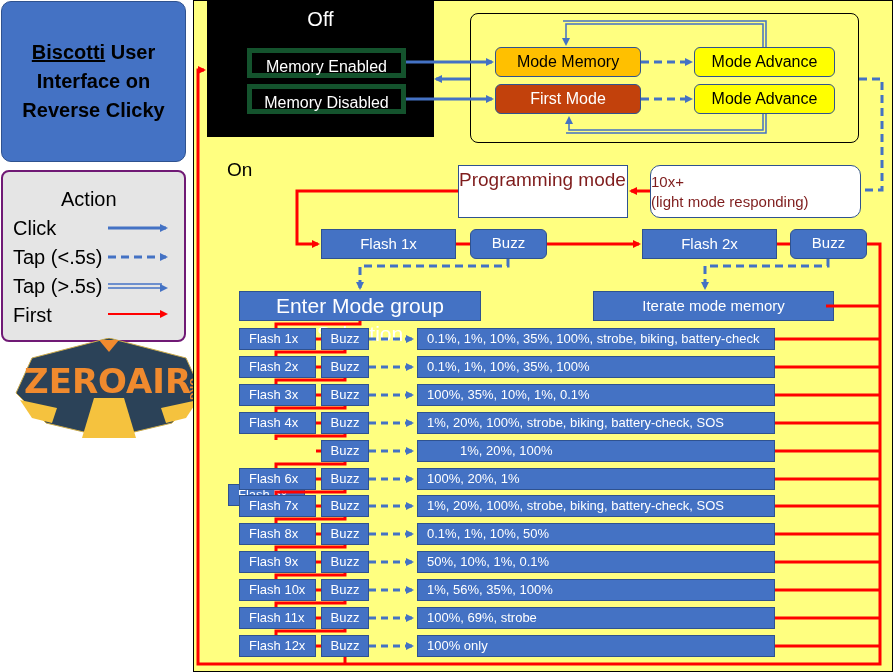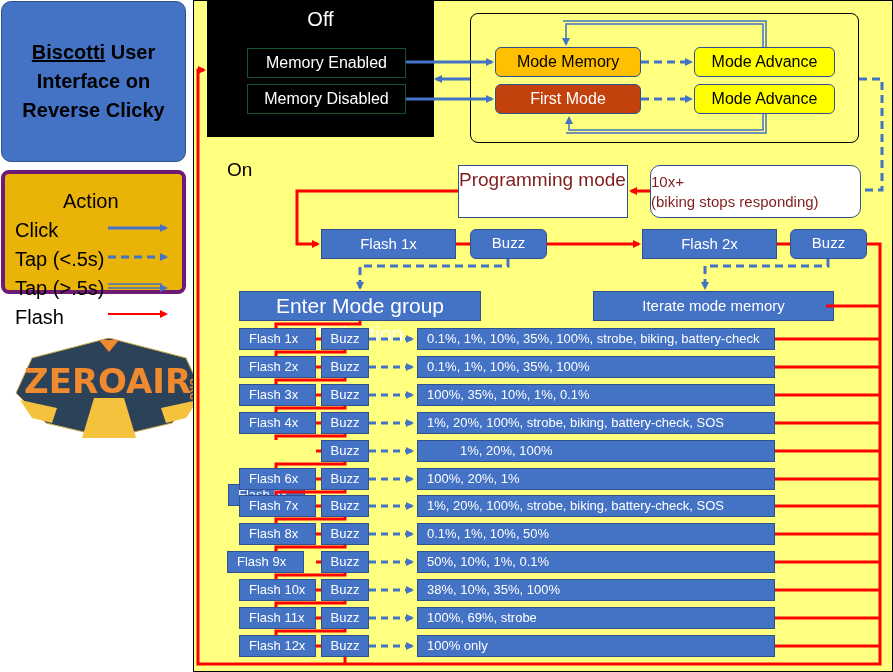--- a/index.html
+++ b/index.html
@@ -3,26 +3,26 @@
 <meta charset="utf-8">
 <style>
   html, body { margin:0; padding:0; }
   body { width:893px; height:672px; position:relative; overflow:hidden; background:#ffffff;
          font-family:"Liberation Sans", sans-serif; }
   .abs { position:absolute; box-sizing:border-box; }
   .title-box { left:1px; top:1px; width:185px; height:161px; background:#4472c4; border:1px solid #2f528f;
                border-radius:10px; display:flex; align-items:center; justify-content:center; text-align:center;
                font-weight:bold; font-size:20px; line-height:29px; color:#000; }
   .title-box u { text-decoration:underline; }
-  .legend { left:1px; top:170px; width:185px; height:124px; background:#eab308; border:4px solid #701a75; border-radius:8px; }
+  .legend { left:1px; top:170px; width:185px; height:172px; background:#e5e5e5; border:2px solid #701a75; border-radius:8px; }
   .legend .t { position:absolute; font-size:20px; color:#000; }
   .yellow-area { left:193px; top:0; width:700px; height:672px; background:#ffff80; border:1px solid #000; }
   .off-box { left:207px; top:0; width:227px; height:137px; background:#000; }
   .off-title { left:207px; top:8px; width:227px; text-align:center; color:#fff; font-size:20px; }
-  .mem-btn { background:#000; border:1px solid #14532d; color:#fff; font-size:16px; text-align:center; line-height:28px; }
+  .mem-btn { background:#000; border:5px solid #14532d; color:#fff; font-size:16px; text-align:center; line-height:28px; }
   .mode-frame { left:470px; top:13px; width:389px; height:130px; border:1px solid #000; border-radius:8px; background:#ffff80; }
   .mode-btn { border:1px solid #2f528f; border-radius:6px; font-size:16px; text-align:center; line-height:28px; }
   .on-label { left:227px; top:159px; font-size:19px; color:#000; }
   .white-box { background:#fff; border:1px solid #2f528f; text-align:left; color:#7f1d1d; }
   .blue { background:#4472c4; border:1px solid #2f528f; color:#fff; font-size:15px; text-align:center; }
   .row-flash { width:77px; height:22px; line-height:20px; font-size:13px; text-align:left; padding-left:9px; }
   .row-buzz { width:48px; height:22px; line-height:20px; font-size:13px; }
   .row-modes { width:358px; height:22px; line-height:20px; font-size:13px; text-align:left; padding-left:9px; }
   svg.lines { position:absolute; left:0; top:0; pointer-events:none; }
   .logo { left:12px; top:338px; width:194px; height:100px; }
@@ -36,21 +36,21 @@
     <span>Interface on</span><br>
     <span>Reverse Clicky</span>
   </div>
 </div>
 
 <div class="abs legend">
   <div class="t" style="left:58px;top:16px;">Action</div>
   <div class="t" style="left:10px;top:45px;">Click</div>
   <div class="t" style="left:10px;top:74px;">Tap (&lt;.5s)</div>
   <div class="t" style="left:10px;top:103px;">Tap (&gt;.5s)</div>
-  <div class="t" style="left:10px;top:132px;">Flash</div>
+  <div class="t" style="left:10px;top:132px;">First</div>
 </div>
 
 <div class="abs logo">
   <svg width="194" height="100" viewBox="0 0 194 100">
     <polygon points="20,20 97,0 174,20 190,55 160,85 97,100 34,85 4,55" fill="#2b4258" stroke="#c9a94a" stroke-width="1"></polygon>
     <polygon points="82,60 112,60 124,100 70,100" fill="#f5c23e"></polygon>
     <polygon points="8,62 45,70 40,85 20,80" fill="#f5c23e"></polygon>
     <polygon points="186,62 149,70 154,85 174,80" fill="#f5c23e"></polygon>
     <polygon points="87,2 107,2 97,14" fill="#f08a2e"></polygon>
     <text x="12" y="55" font-family="DejaVu Sans, sans-serif" font-weight="bold" font-size="34" fill="#f08a2e">ZEROAIR</text>
@@ -68,21 +68,21 @@
 <div class="abs mode-frame"></div>
 <div class="abs mode-btn" style="left:495px;top:47px;width:146px;height:30px;background:#ffc000;color:#000;">Mode Memory</div>
 <div class="abs mode-btn" style="left:495px;top:84px;width:146px;height:30px;background:#c2410c;color:#fff;">First Mode</div>
 <div class="abs mode-btn" style="left:694px;top:47px;width:141px;height:30px;background:#ffff00;color:#000;">Mode Advance</div>
 <div class="abs mode-btn" style="left:694px;top:84px;width:141px;height:30px;background:#ffff00;color:#000;">Mode Advance</div>
 
 <div class="abs on-label">On</div>
 <div class="abs white-box" style="left:458px;top:165px;width:170px;height:53px;font-size:19px;line-height:25px;padding-top:1px;">Programming mode</div>
 <div class="abs white-box" style="left:650px;top:165px;width:211px;height:53px;border-radius:10px;font-size:15px;line-height:20px;padding-top:6px;">
   <div>10x+</div>
-  <div>(biking stops responding)</div>
+  <div>(light mode responding)</div>
 </div>
 
 <div class="abs blue" style="left:321px;top:229px;width:135px;height:30px;line-height:28px;">Flash 1x</div>
 <div class="abs blue" style="left:470px;top:229px;width:77px;height:30px;line-height:26px;border-radius:6px;">Buzz</div>
 <div class="abs blue" style="left:642px;top:229px;width:135px;height:30px;line-height:28px;">Flash 2x</div>
 <div class="abs blue" style="left:790px;top:229px;width:77px;height:30px;line-height:26px;border-radius:6px;">Buzz</div>
 
 <div class="abs blue" style="left:239px;top:291px;width:242px;height:30px;line-height:28px;font-size:21px;">Enter Mode group Selection</div>
 <div class="abs blue" style="left:585px;top:291px;width:241px;height:30px;line-height:28px;font-size:15px;margin-left:8px;">Iterate mode memory</div>
 
@@ -104,26 +104,26 @@
     <div class="abs blue row-modes" style="left: 417px; top: 440px; padding-left: 42px;">1%, 20%, 100%</div>
     <div class="abs blue row-flash" style="left: 239px; top: 468px;">Flash 6x</div>
     <div class="abs blue row-buzz" style="left: 321px; top: 468px;">Buzz</div>
     <div class="abs blue row-modes" style="left: 417px; top: 468px;">100%, 20%, 1%</div>
     <div class="abs blue row-flash" style="left: 239px; top: 495px;">Flash 7x</div>
     <div class="abs blue row-buzz" style="left: 321px; top: 495px;">Buzz</div>
     <div class="abs blue row-modes" style="left: 417px; top: 495px;">1%, 20%, 100%, strobe, biking, battery-check, SOS</div>
     <div class="abs blue row-flash" style="left: 239px; top: 523px;">Flash 8x</div>
     <div class="abs blue row-buzz" style="left: 321px; top: 523px;">Buzz</div>
     <div class="abs blue row-modes" style="left: 417px; top: 523px;">0.1%, 1%, 10%, 50%</div>
-    <div class="abs blue row-flash" style="left: 227px; top: 551px;">Flash 9x</div>
+    <div class="abs blue row-flash" style="left: 239px; top: 551px;">Flash 9x</div>
     <div class="abs blue row-buzz" style="left: 321px; top: 551px;">Buzz</div>
     <div class="abs blue row-modes" style="left: 417px; top: 551px;">50%, 10%, 1%, 0.1%</div>
     <div class="abs blue row-flash" style="left: 239px; top: 579px;">Flash 10x</div>
     <div class="abs blue row-buzz" style="left: 321px; top: 579px;">Buzz</div>
-    <div class="abs blue row-modes" style="left: 417px; top: 579px;">38%, 10%, 35%, 100%</div>
+    <div class="abs blue row-modes" style="left: 417px; top: 579px;">1%, 56%, 35%, 100%</div>
     <div class="abs blue row-flash" style="left: 239px; top: 607px;">Flash 11x</div>
     <div class="abs blue row-buzz" style="left: 321px; top: 607px;">Buzz</div>
     <div class="abs blue row-modes" style="left: 417px; top: 607px;">100%, 69%, strobe</div>
     <div class="abs blue row-flash" style="left: 239px; top: 635px;">Flash 12x</div>
     <div class="abs blue row-buzz" style="left: 321px; top: 635px;">Buzz</div>
     <div class="abs blue row-modes" style="left: 417px; top: 635px;">100% only</div>
   </div>
 
 <svg class="lines" id="lines" width="893" height="672">
   <defs>

